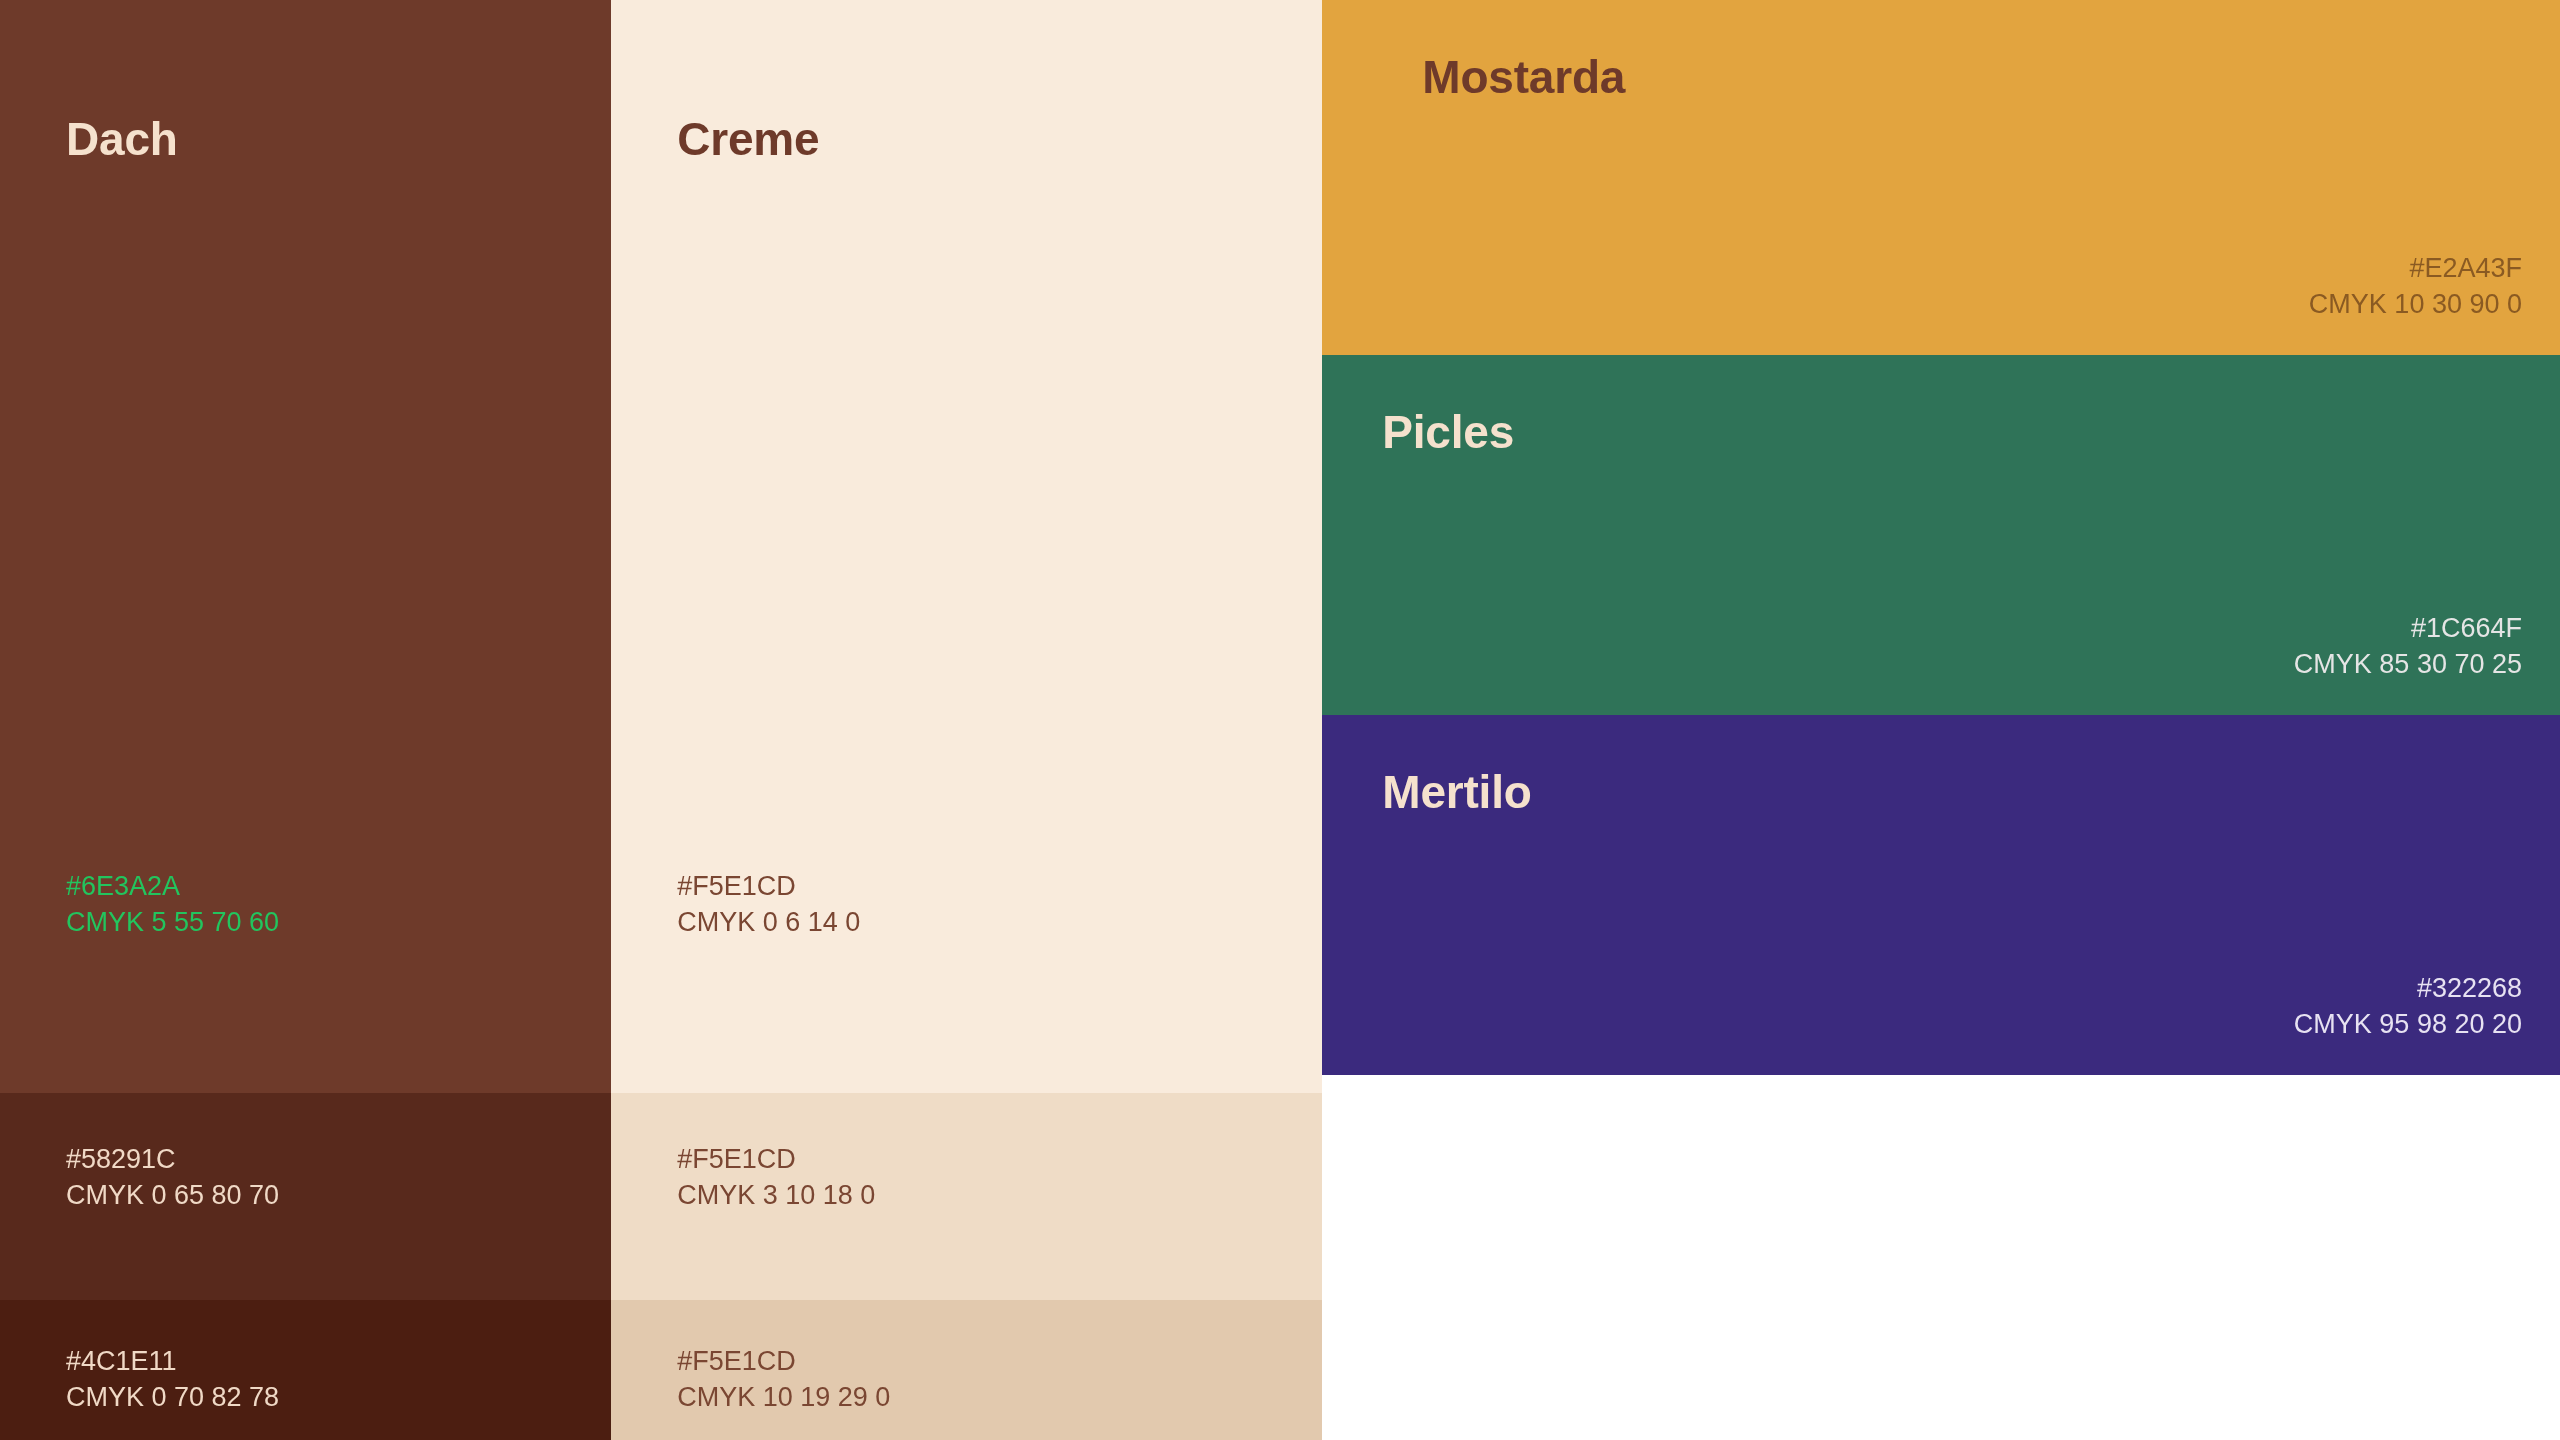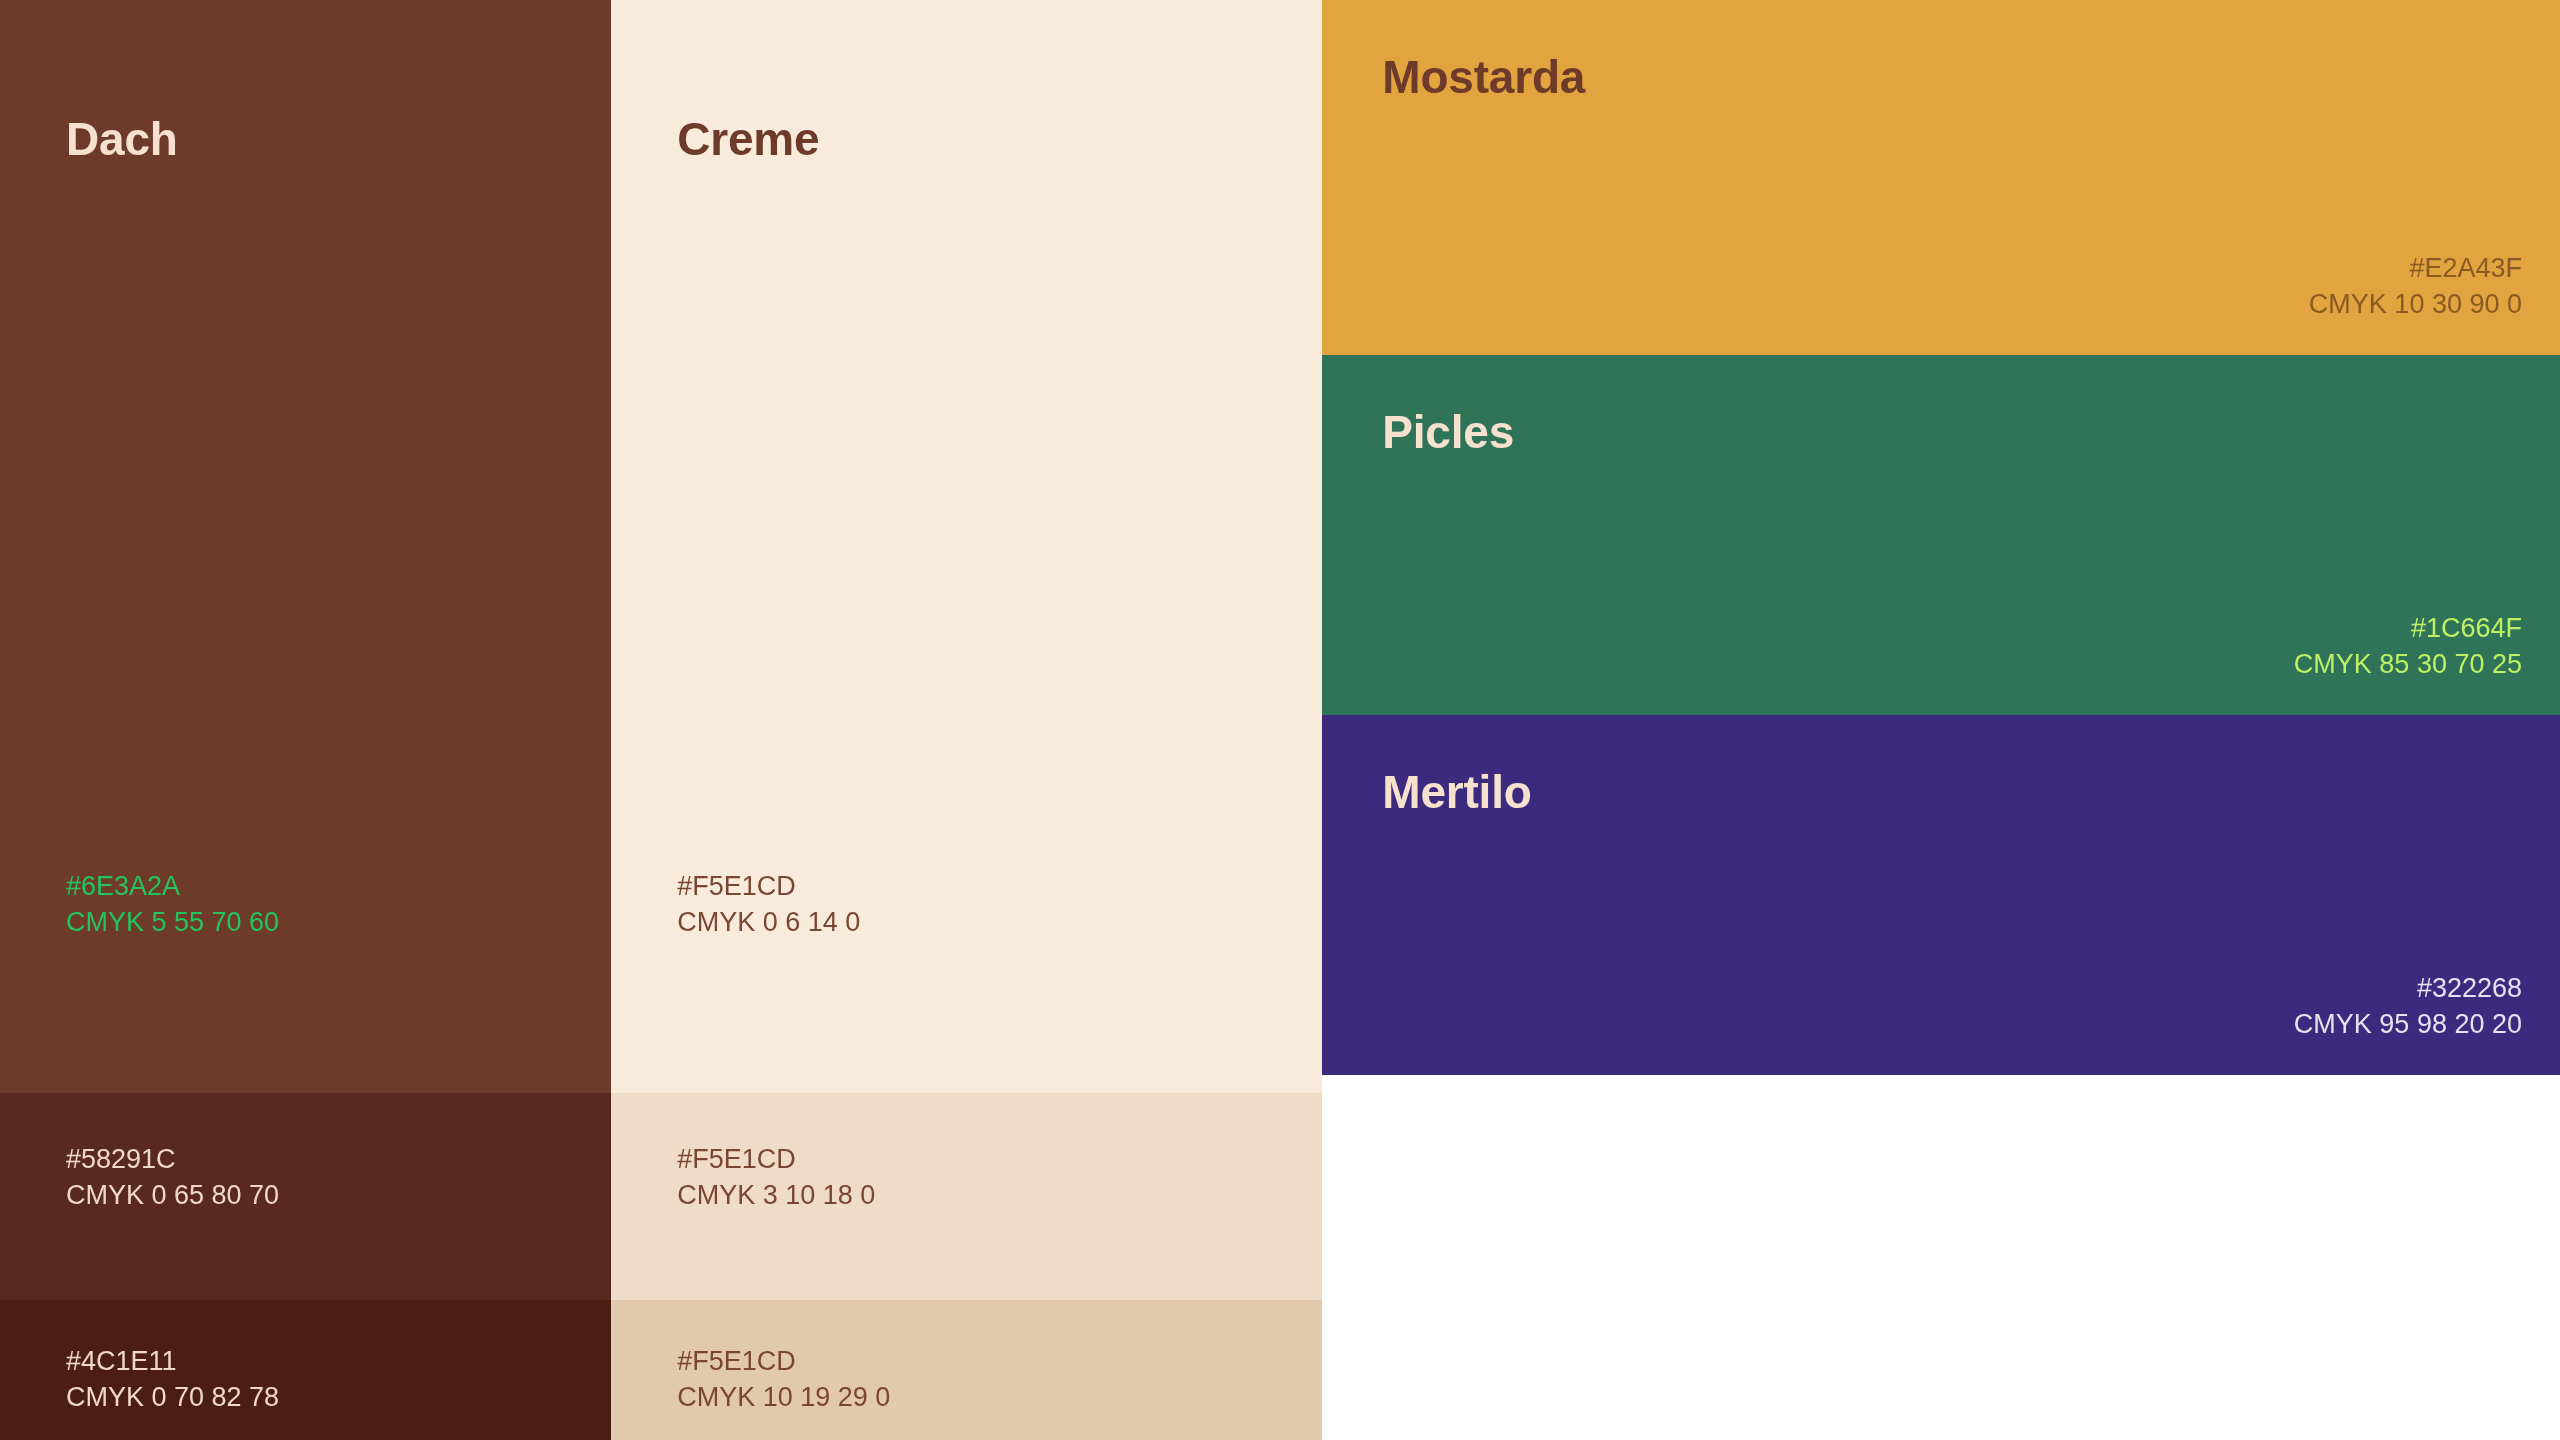--- a/index.html
+++ b/index.html
@@ -151,30 +151,30 @@
         <span class="hex">#F5E1CD</span>
         <span class="cmyk">CMYK 10 19 29 0</span>
       </div>
     </div>
 
   </div>
 
   <div class="col col-right">
 
     <div class="band band-mostarda" style="background-color: rgb(226, 164, 63);">
-      <div class="swatch-title" style="color: rgb(110, 58, 42);">Mostarda</div>
+      <div class="swatch-title" style="color: rgb(110, 58, 42); margin-left: 40px;">Mostarda</div>
       <div class="codes" style="color: rgb(138, 90, 34);">
         <span class="hex">#E2A43F</span>
         <span class="cmyk">CMYK 10 30 90 0</span>
       </div>
     </div>
 
     <div class="band band-picles" style="background-color: rgb(47, 115, 88);">
       <div class="swatch-title" style="color: rgb(245, 225, 205);">Picles</div>
-      <div class="codes" style="color: #bef264;">
+      <div class="codes" style="color: #e5e5e5;">
         <span class="hex">#1C664F</span>
         <span class="cmyk">CMYK 85 30 70 25</span>
       </div>
     </div>
 
     <div class="band band-mertilo" style="background-color: rgb(59, 42, 126);">
       <div class="swatch-title" style="color: rgb(245, 225, 205);">Mertilo</div>
       <div class="codes" style="color: rgb(231, 226, 242);">
         <span class="hex">#322268</span>
         <span class="cmyk">CMYK 95 98 20 20</span>

